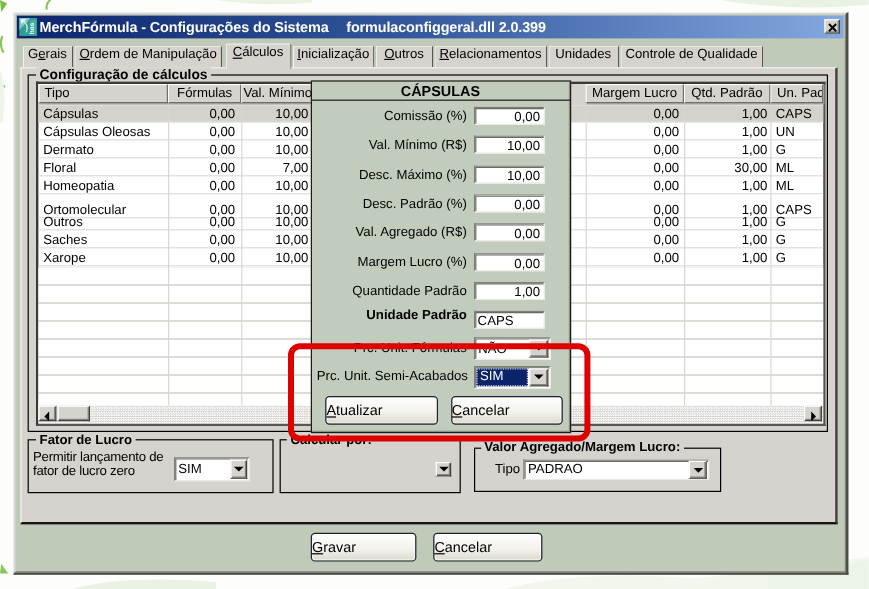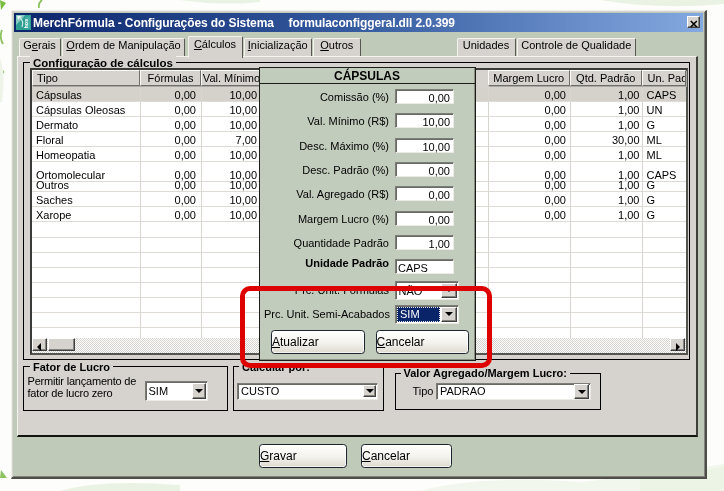--- a/index.html
+++ b/index.html
@@ -84,20 +84,21 @@
         <svg width="13" height="12" viewBox="0 0 13 12">
             <path d="M2.8,2 L8.8,8 M8.8,2 L2.8,8" stroke="#000" stroke-width="1.6"></path>
           </svg>
       </div>
     </div>
 
     <div class="tab" style="left:6.5px;width:42px;">G<u>e</u>rais</div>
     <div class="tab" style="left:50px;width:123px;"><u>O</u>rdem de Manipulação</div>
     <div class="tab" style="left:232px;width:67.5px;"><u>I</u>nicialização</div>
     <div class="tab" style="left:300.5px;width:48.5px;"><u>O</u>utros</div>
+    <div class="tab" style="left:350px;width:93.5px;"><u>R</u>elacionamentos</div>
     <div class="tab" style="left:444.5px;width:59px;">Unidades</div>
     <div class="tab" style="left:504.5px;width:119.5px;">Controle de Qualidade</div>
 
     <div id="page"></div>
 
     <div class="tab" style="left:175.5px;top:24.5px;width:55px;height:22px;background:#d6d3ce;line-height:15px;z-index:5;border-bottom:none;"><u>C</u>álculos</div>
   </div>
 
   <div class="gbox" style="left:23px;top:62px;width:667px;height:298px;"></div>
   <div class="txt b" style="left:30px;top:55.5px;background:#d6d3ce;padding:0 3px;font-size:11.5px;">Configuração de cálculos</div>
@@ -237,21 +238,20 @@
 
   <div class="gbox" style="left:23px;top:366px;width:205px;height:44.5px;"></div>
   <div class="txt b" style="left:30px;top:359.5px;background:#d6d3ce;padding:0 3px;">Fator de Lucro</div>
   <div class="txt" style="left:27.5px;top:374.5px;font-size:11px;line-height:12.5px;letter-spacing:-0.2px;">Permitir lançamento de<br>fator de lucro zero</div>
   <div class="field" style="left:144.5px;top:381px;width:63px;height:19.5px;line-height:18px;padding-left:3px;">SIM</div>
   <div class="cbtn" style="left:192px;top:383px;width:14px;height:15.5px;"></div>
   <div class="arr" style="left:195px;top:388.5px;"></div>
 
   <div class="gbox" style="left:232.5px;top:366px;width:151px;height:44.5px;"></div>
   <div class="txt b" style="left:239px;top:359.5px;background:#d6d3ce;padding:0 3px;">Calcular por:</div>
-  <div class="field" style="left:237px;top:382.5px;width:141px;height:17px;line-height:15px;padding-left:3px;">CUSTO</div>
   <div class="cbtn" style="left:362.5px;top:384.5px;width:13.5px;height:12.5px;"></div>
   <div class="arr" style="left:365.5px;top:388.5px;"></div>
 
   <div class="gbox" style="left:394.5px;top:372.5px;width:206px;height:37px;"></div>
   <div class="txt b" style="left:400.5px;top:366px;background:#d6d3ce;padding:0 3px;">Valor Agregado/Margem Lucro:</div>
   <div class="txt" style="left:412.5px;top:384px;">Tipo</div>
   <div class="field" style="left:436px;top:383px;width:154.5px;height:16.5px;line-height:14px;padding-left:3px;">PADRAO</div>
   <div class="cbtn" style="left:574px;top:384px;width:15px;height:14.5px;"></div>
   <div class="arr" style="left:578px;top:390px;"></div>
 

